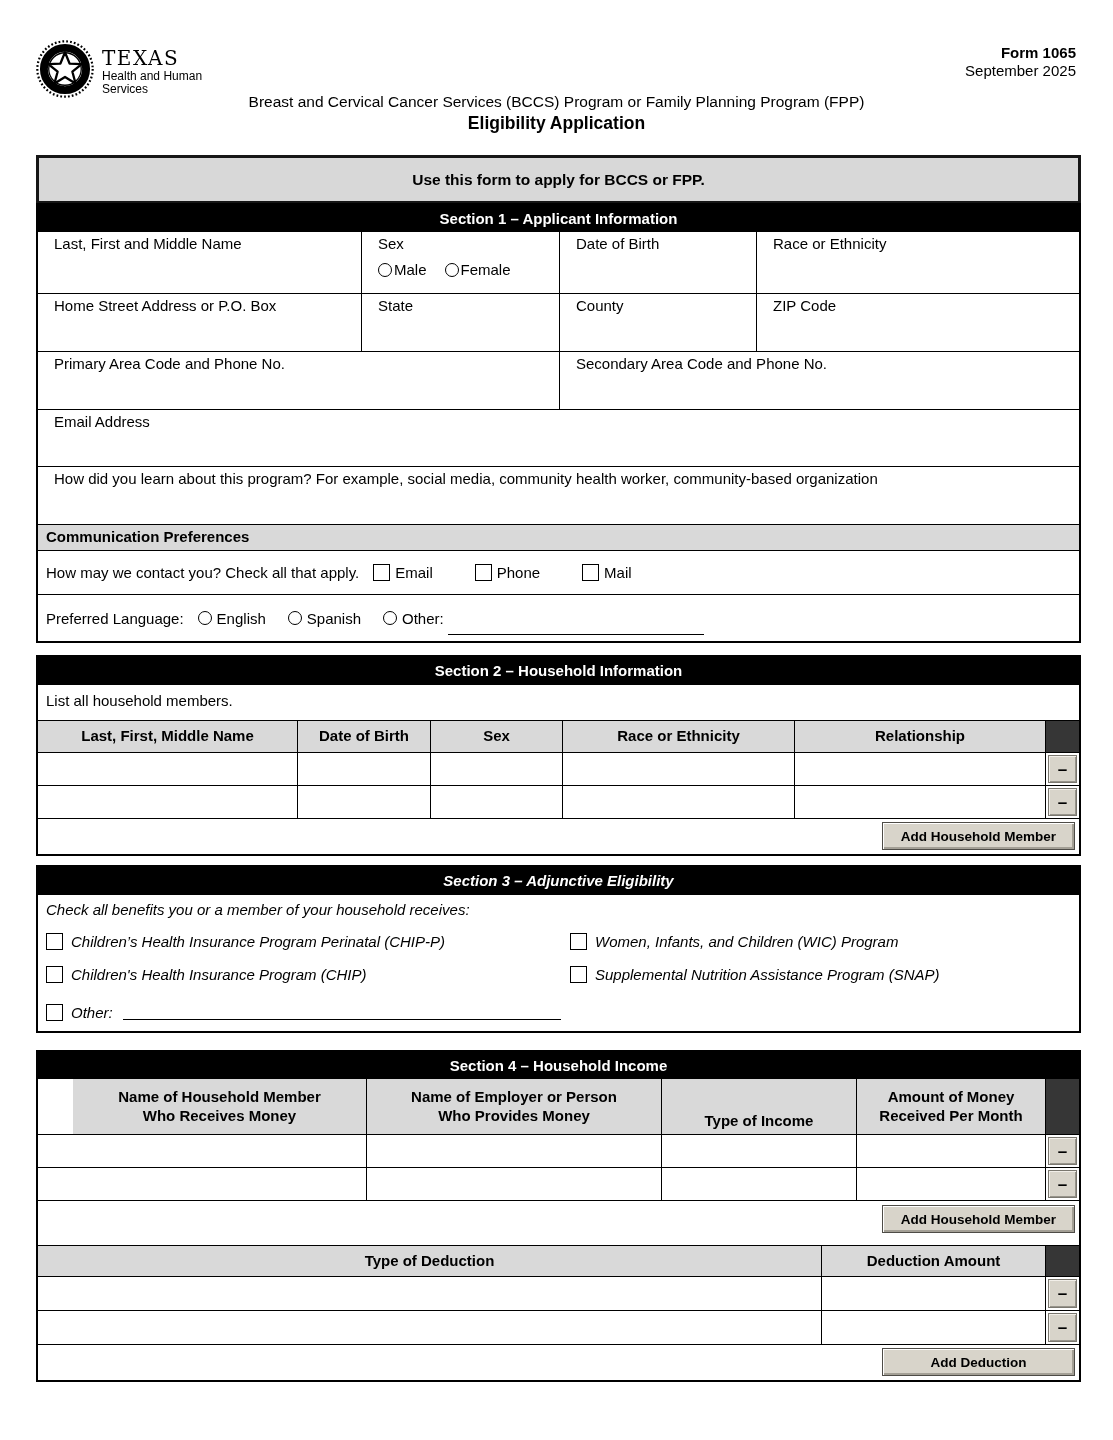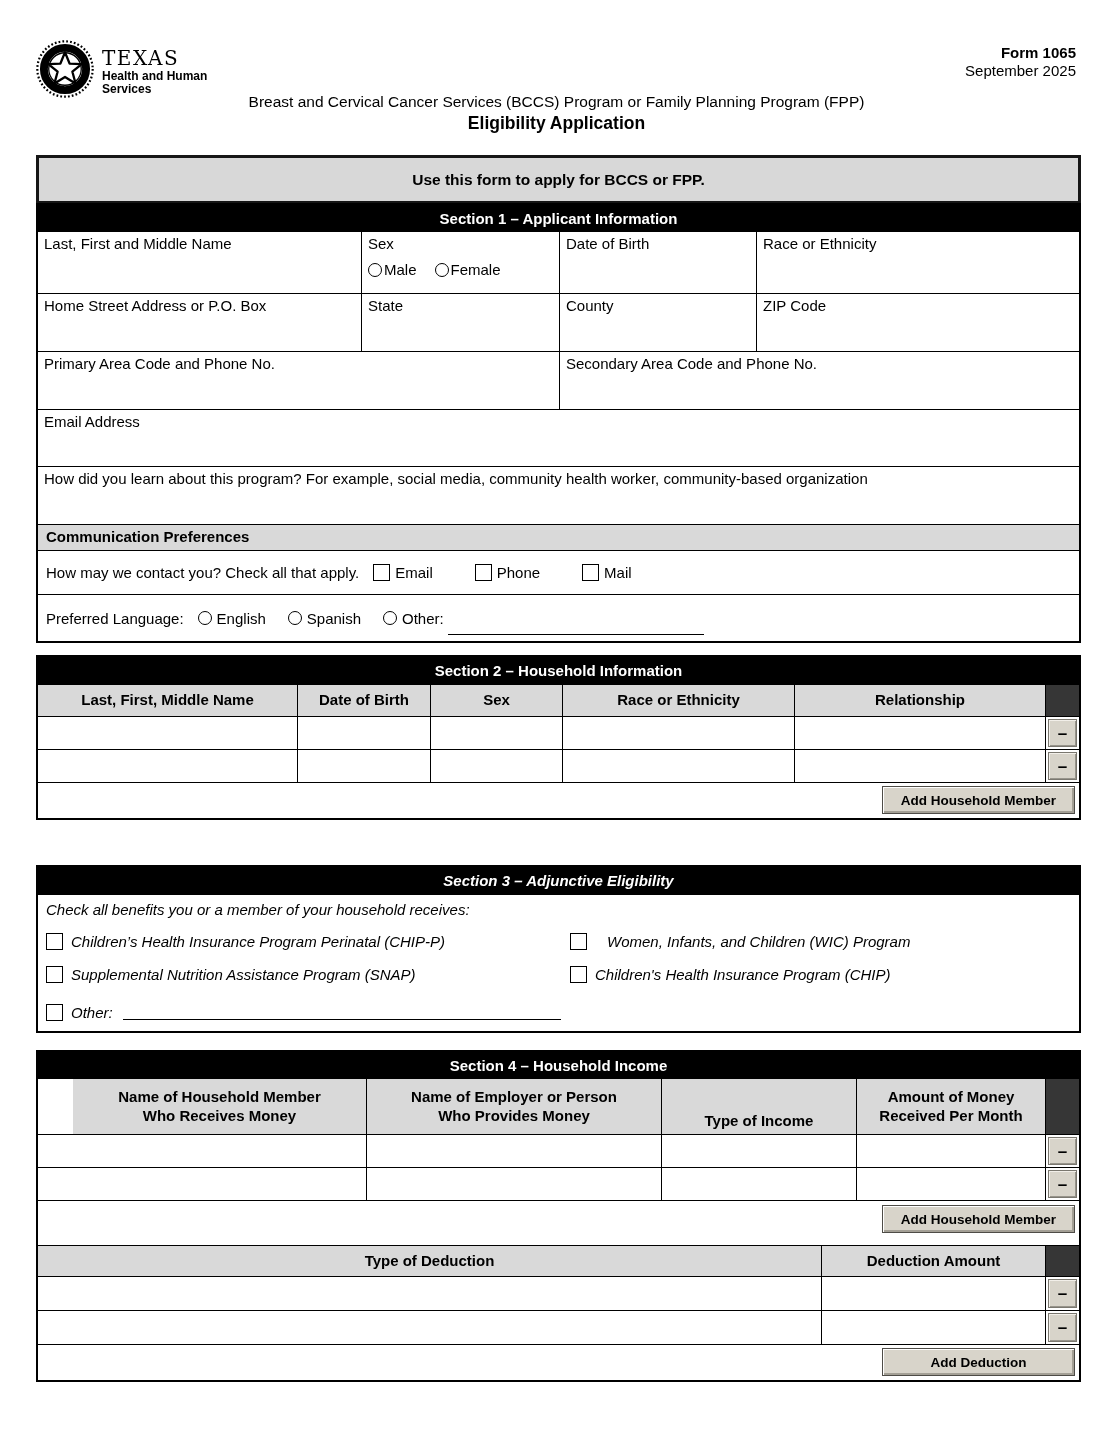--- a/index.html
+++ b/index.html
@@ -5,38 +5,38 @@
   * { margin:0; padding:0; box-sizing:border-box; }
   html,body { width:1113px; height:1440px; background:#fff; }
   body { font-family:"Liberation Sans", sans-serif; color:#000; position:relative; }
 
   .abs { position:absolute; }
 
   
   .logo { top:40px; left:36px; display:flex; align-items:flex-start; }
   .logo-text { margin-left:8px; padding-top:8px; }
   .logo-state { font-family:"DejaVu Serif", serif; font-size:20px; letter-spacing:1.5px; line-height:1; }
-  .logo-agency { font-size:12px; font-weight:bold; line-height:1.12; margin-top:2px; }
+  .logo-agency { font-size:12px; font-weight:normal; line-height:1.12; margin-top:2px; }
   .form-meta { top:44px; right:37px; text-align:right; font-size:15px; line-height:1.2; }
   .form-number { font-weight:bold; }
   .title-wrap { top:93px; left:0; width:1113px; text-align:center; }
   .title1 { font-size:15.5px; }
   .title2 { font-size:17.5px; font-weight:bold; margin-top:2px; }
 
   .banner { top:155px; left:36px; width:1045px; height:49px; background:#d8d8d8;
             border:3px solid #161616; display:flex; align-items:center; justify-content:center;
             font-size:15.5px; font-weight:bold; }
 
   
   .section { left:36px; width:1045px; border:2px solid #000; background:#fff; }
   .sec-header { background:#000; color:#fff; font-weight:bold; font-size:15px;
                 text-align:center; height:27px; line-height:27px; }
   .row { display:grid; border-bottom:1px solid #000; }
   .row:last-child { border-bottom:none; }
-  .cell { border-right:1px solid #000; padding:3px 6px; font-size:15px; overflow:hidden; }
+  .cell { border-right:1px solid #000; padding:3px 16px; font-size:15px; overflow:hidden; }
   .cell:last-child { border-right:none; }
   .lbl { font-size:15px; }
 
   
   .s1r1 { grid-template-columns:324px 198px 197px 1fr; height:62px; }
   .s1r2 { grid-template-columns:324px 198px 197px 193px 1fr; height:58px; }
   .s1r3 { grid-template-columns:522px 1fr; height:58px; }
   .s1r4 { grid-template-columns:1fr; height:57px; }
   .s1r5 { grid-template-columns:1fr; height:58px; }
   .subheader { background:#d9d9d9; font-weight:bold; font-size:15px; padding:3px 8px;
@@ -216,20 +216,21 @@
     <span class="opt" style="margin-left:22px;">
       <span class="radio"></span>
       <span class="lbl">Other:</span>
     </span>
     <span class="fill-line" style="width:256px; margin-left:4px; align-self:flex-end; margin-bottom:6px;"></span>
   </div>
 </div>
 
 <div class="abs section" style="top:655px;">
   <div class="sec-header" style="height:28px; line-height:28px;">Section 2 – Household Information</div>
+  <div class="instruction">List all household members.</div>
 
   <div class="row s2grid s2head">
     <div class="thead-cell">Last, First, Middle Name</div>
     <div class="thead-cell">Date of Birth</div>
     <div class="thead-cell">Sex</div>
     <div class="thead-cell">Race or Ethnicity</div>
     <div class="thead-cell">Relationship</div>
     <div class="thead-cell dark-col"></div>
   </div>
 
@@ -265,32 +266,32 @@
 
   <div class="s3-instruction">Check all benefits you or a member of your household receives:</div>
 
   <div class="s3-optrow">
     <span class="opt">
       <span class="checkbox"></span>
       <span class="lbl" style="margin-left:8px;">Children’s Health Insurance Program Perinatal (CHIP-P)</span>
     </span>
     <span class="opt">
       <span class="checkbox"></span>
-      <span class="lbl" style="margin-left:20px;">Women, Infants, and Children (WIC) Program</span>
+      <span class="lbl" style="margin-left:8px;">Women, Infants, and Children (WIC) Program</span>
     </span>
   </div>
 
   <div class="s3-optrow">
     <span class="opt">
       <span class="checkbox"></span>
+      <span class="lbl" style="margin-left:8px;">Children's Health Insurance Program (CHIP)</span>
+    </span>
+    <span class="opt">
+      <span class="checkbox"></span>
       <span class="lbl" style="margin-left:8px;">Supplemental Nutrition Assistance Program (SNAP)</span>
-    </span>
-    <span class="opt">
-      <span class="checkbox"></span>
-      <span class="lbl" style="margin-left:8px;">Children's Health Insurance Program (CHIP)</span>
     </span>
   </div>
 
   <div class="s3-other">
     <span class="opt">
       <span class="checkbox"></span>
       <span class="lbl" style="margin-left:8px;">Other:</span>
     </span>
     <span class="fill-line" style="width:438px; margin-left:10px; margin-bottom:1px;"></span>
   </div>

